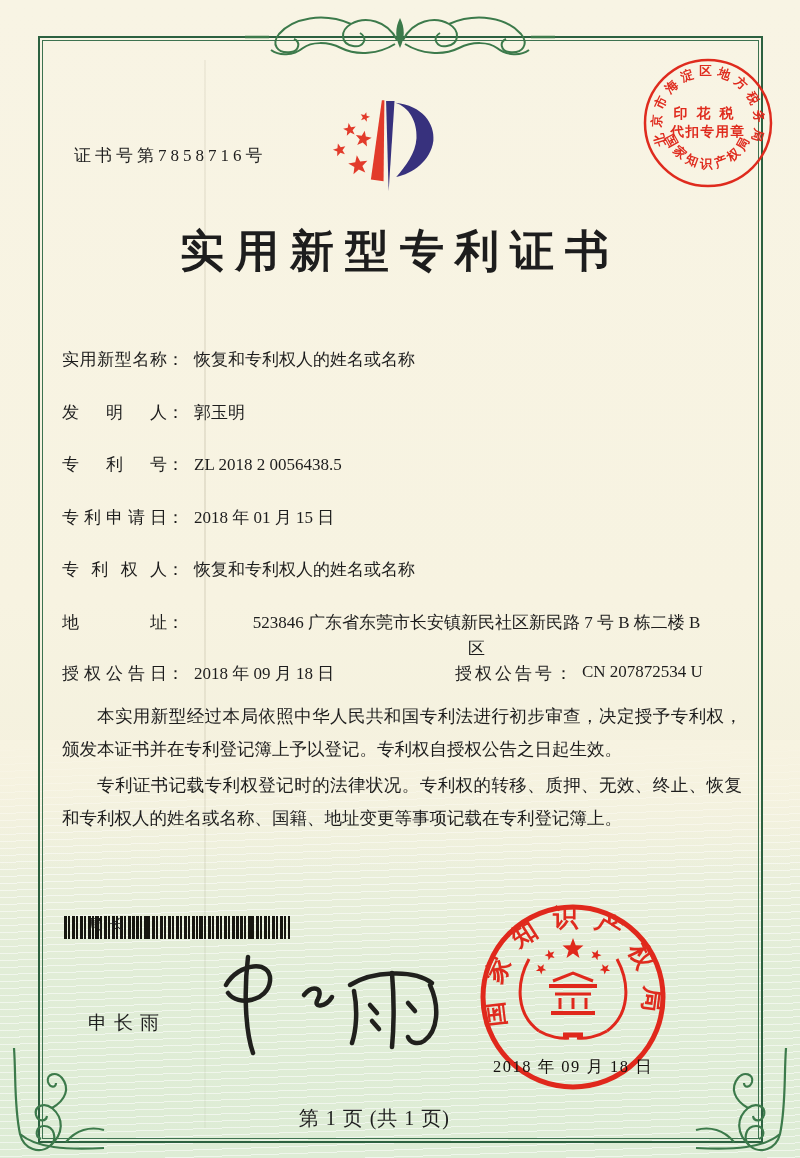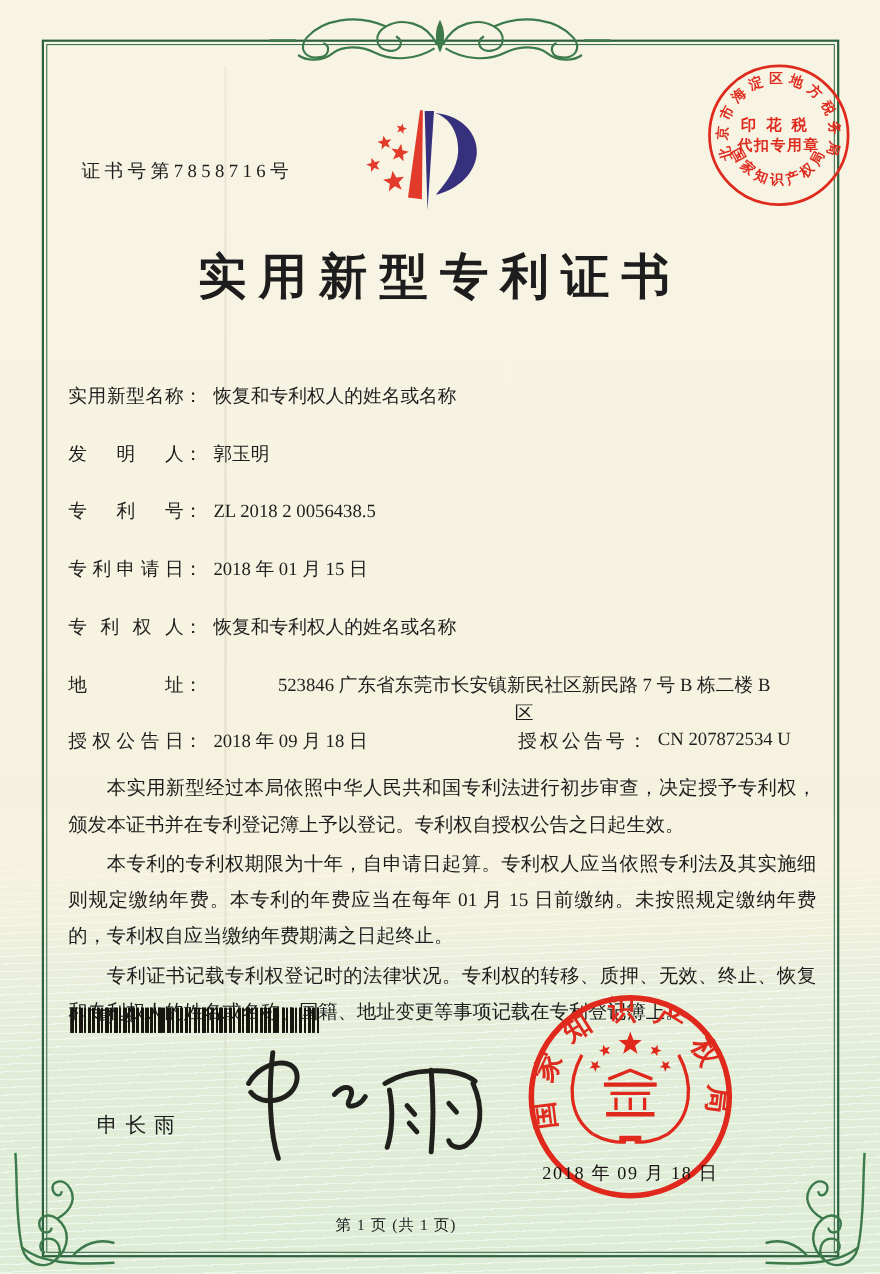--- a/index.html
+++ b/index.html
@@ -29,21 +29,21 @@
   .body-text{left:58px;top:696px;width:688px;font-size:17.5px;line-height:32.5px;text-align:justify;}
   .body-text p{margin:4px;text-indent:2em;}
   .barcode{left:64px;top:916px;width:226px;height:23px;
     background-image:
       repeating-linear-gradient(90deg,#16160f 0 2px,transparent 2px 4px),
       repeating-linear-gradient(90deg,#16160f 0 3px,transparent 3px 8px),
       repeating-linear-gradient(90deg,transparent 0 5px,#16160f 5px 6px,transparent 6px 13px);}
   .officer-title{left:88px;top:916px;font-size:14px;letter-spacing:7px;}
   .officer-name{left:88px;top:1010px;font-size:19px;letter-spacing:7px;}
   .seal-date{left:493px;top:1056px;font-size:16.5px;letter-spacing:1.5px;color:#15120f;}
-  .footer{left:270px;top:1105px;width:180px;text-align:center;font-size:14px;letter-spacing:1px;}
+  .footer{left:270px;top:1105px;width:180px;text-align:right;font-size:20px;letter-spacing:1px;}
   svg{display:block;}
   .seal-text{font-family:"Liberation Serif","DejaVu Serif",serif;fill:#df2b1e;font-weight:bold;}
 </style>
 </head>
 <body>
 
 <svg width="0" height="0" style="position:absolute">
   <defs>
     <path id="star" d="M0,-1 L0.247,-0.34 L0.951,-0.309 L0.4,0.13 L0.588,0.809 L0,0.42 L-0.588,0.809 L-0.4,0.13 L-0.951,-0.309 L-0.247,-0.34 Z"></path>
     <g id="cornerFl" stroke="#3c7a4b" fill="none" stroke-width="2.2">
@@ -162,28 +162,27 @@
   <div class="abs" style="left:0;top:662px;width:800px;height:28px">
     <div class="grant-pair" style="left:62px">
       <span class="f-label">
           <span>授</span>
           <span>权</span>
           <span>公</span>
           <span>告</span>
           <span>日</span>
         </span><span class="f-colon">：</span><span class="f-value">2018 年 09 月 18 日</span>
     </div>
-    <div class="grant-pair" style="left:471px">
+    <div class="grant-pair" style="left:455px">
       <span style="letter-spacing:3px">授权公告号</span><span class="f-colon">：</span><span class="f-value">CN 207872534 U</span>
     </div>
   </div>
 
   <div class="abs body-text">
     <p>本实用新型经过本局依照中华人民共和国专利法进行初步审查，决定授予专利权，颁发本证书并在专利登记簿上予以登记。专利权自授权公告之日起生效。</p>
-    <p>本专利的专利权期限为十年，自申请日起算。专利权人应当依照专利法及其实施细则规定缴纳年费。本专利的年费应当在每年 01 月 15 日前缴纳。未按照规定缴纳年费的，专利权自应当缴纳年费期满之日起终止。</p>
     <p>专利证书记载专利权登记时的法律状况。专利权的转移、质押、无效、终止、恢复和专利权人的姓名或名称、国籍、地址变更等事项记载在专利登记簿上。</p>
   </div>
 
   <div class="abs barcode"></div>
 
   <div class="abs officer-title">局长</div>
   <div class="abs officer-name">申长雨</div>
 
   <svg class="abs" style="left:200px;top:945px" width="245" height="115" viewBox="0 0 245 115">
     <g stroke="#20201d" stroke-width="4.5" fill="none" stroke-linecap="round">

